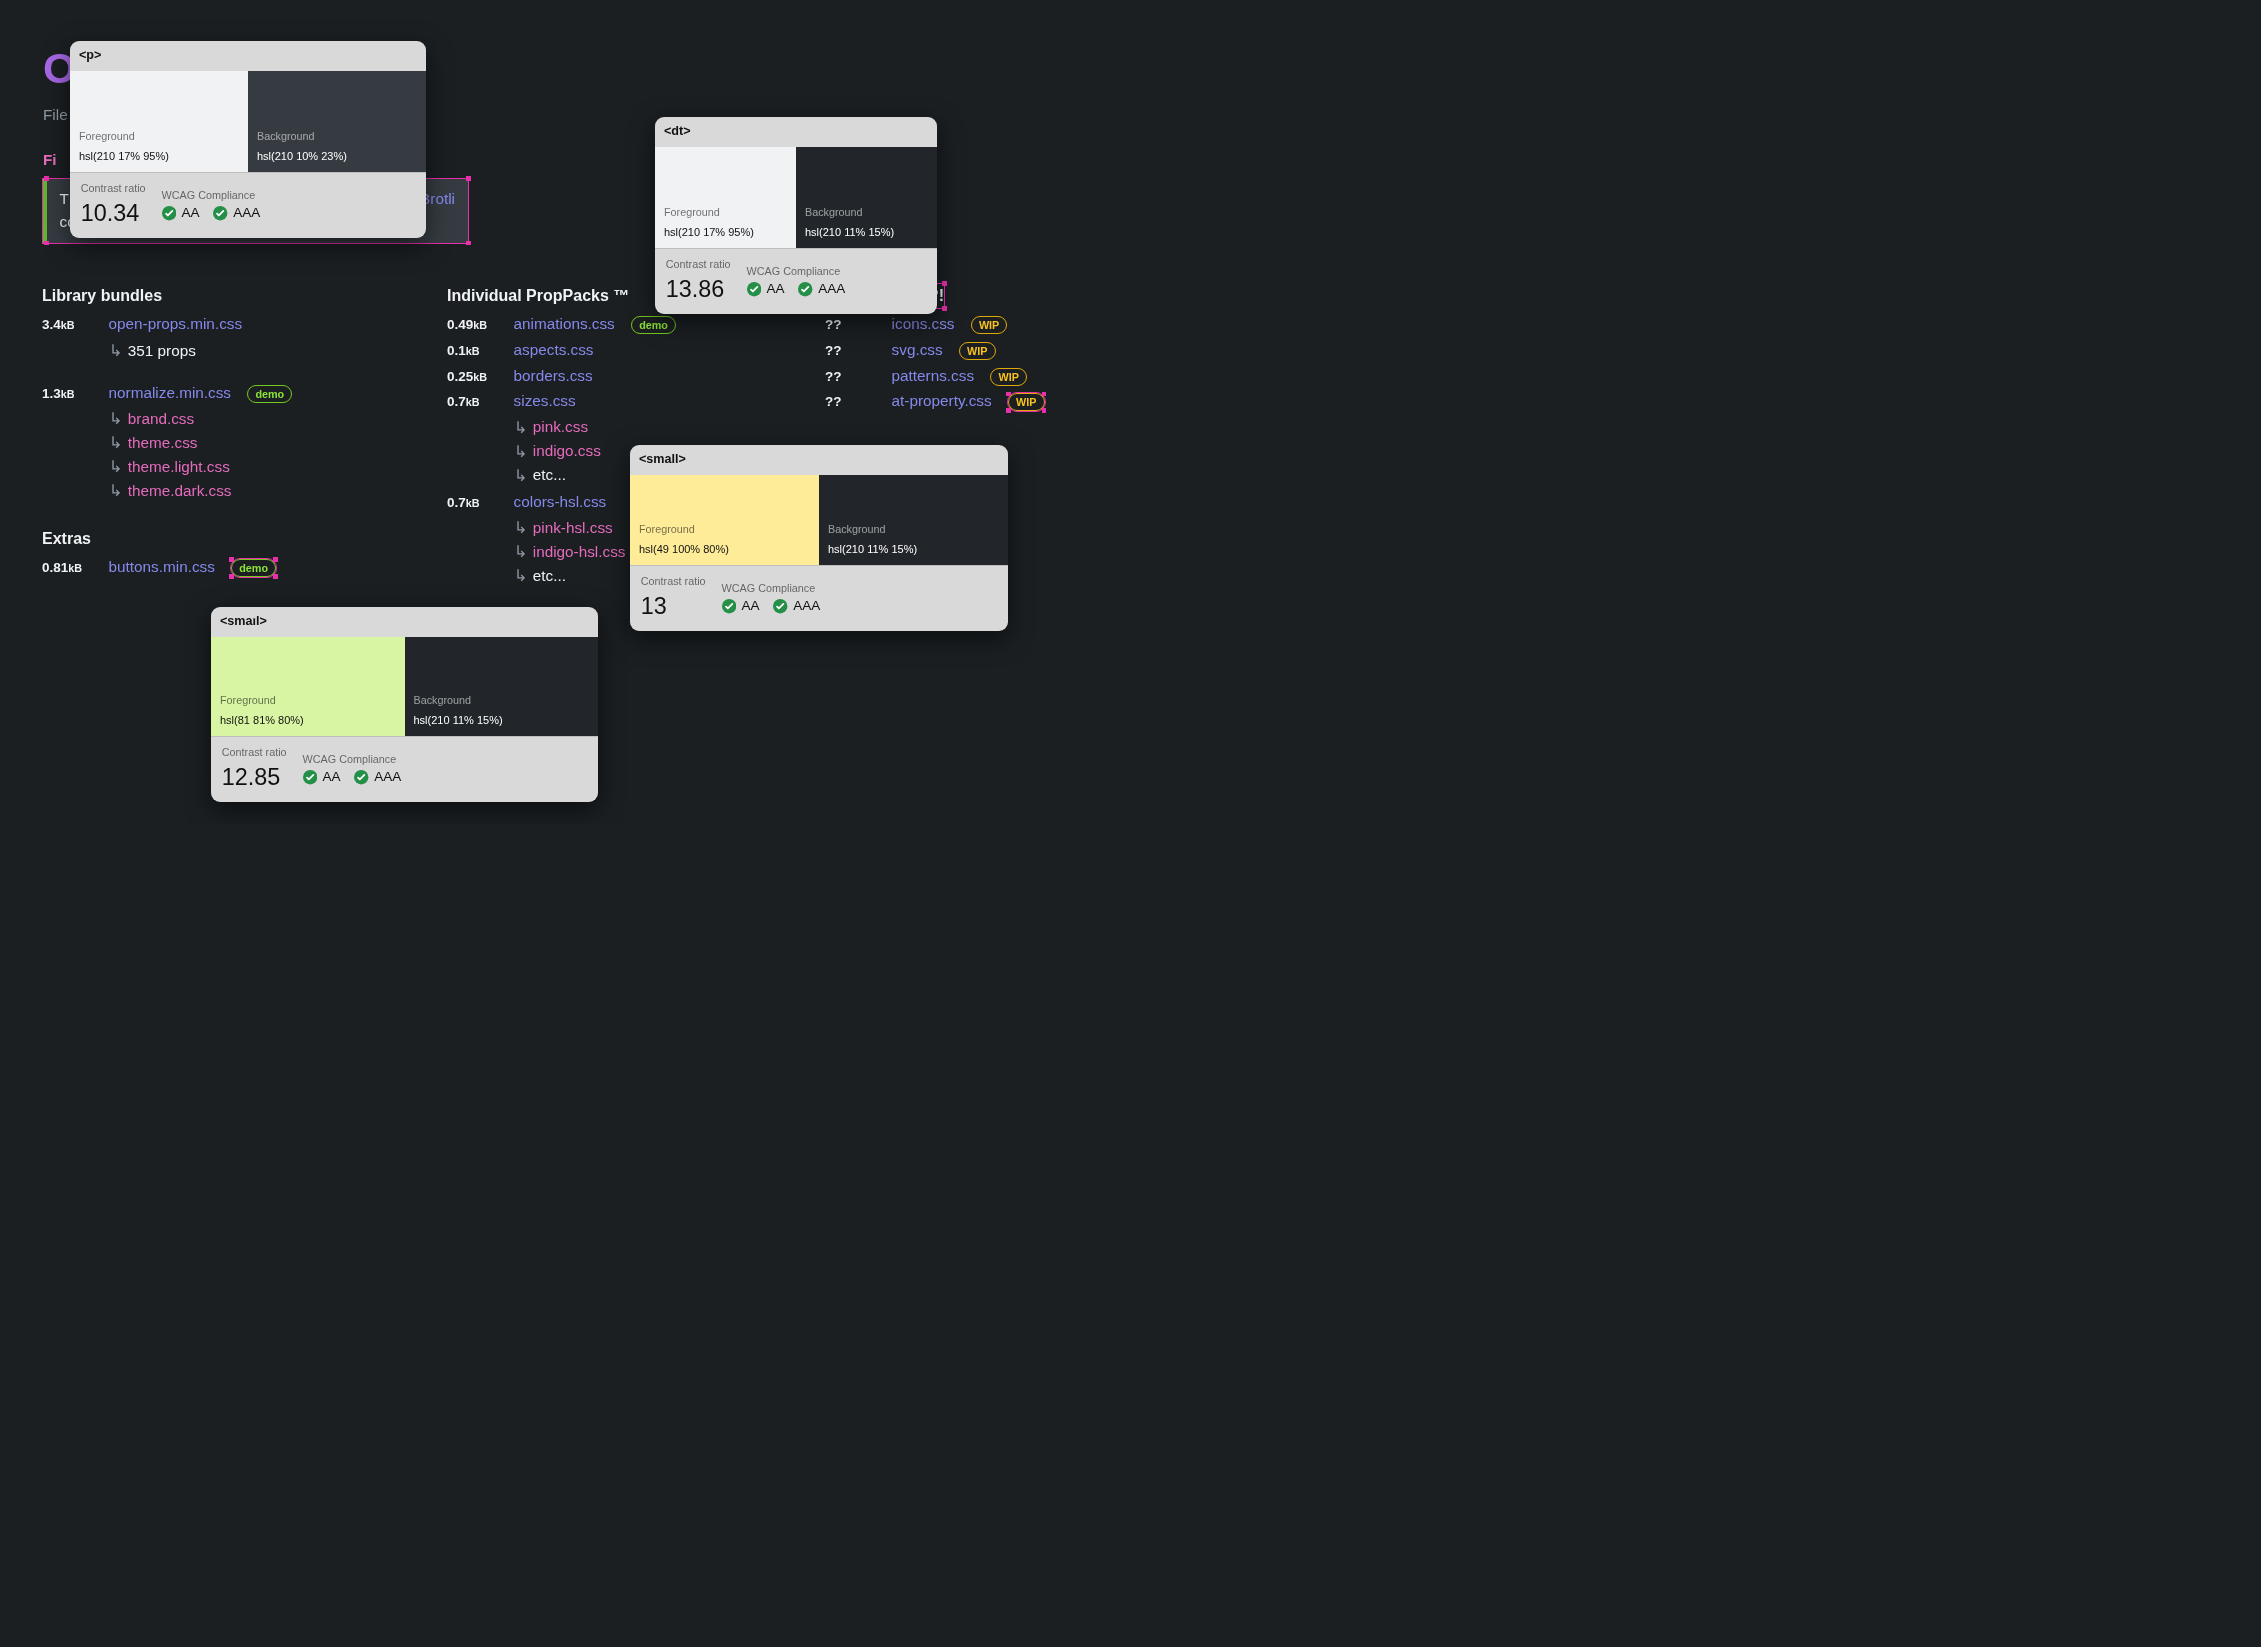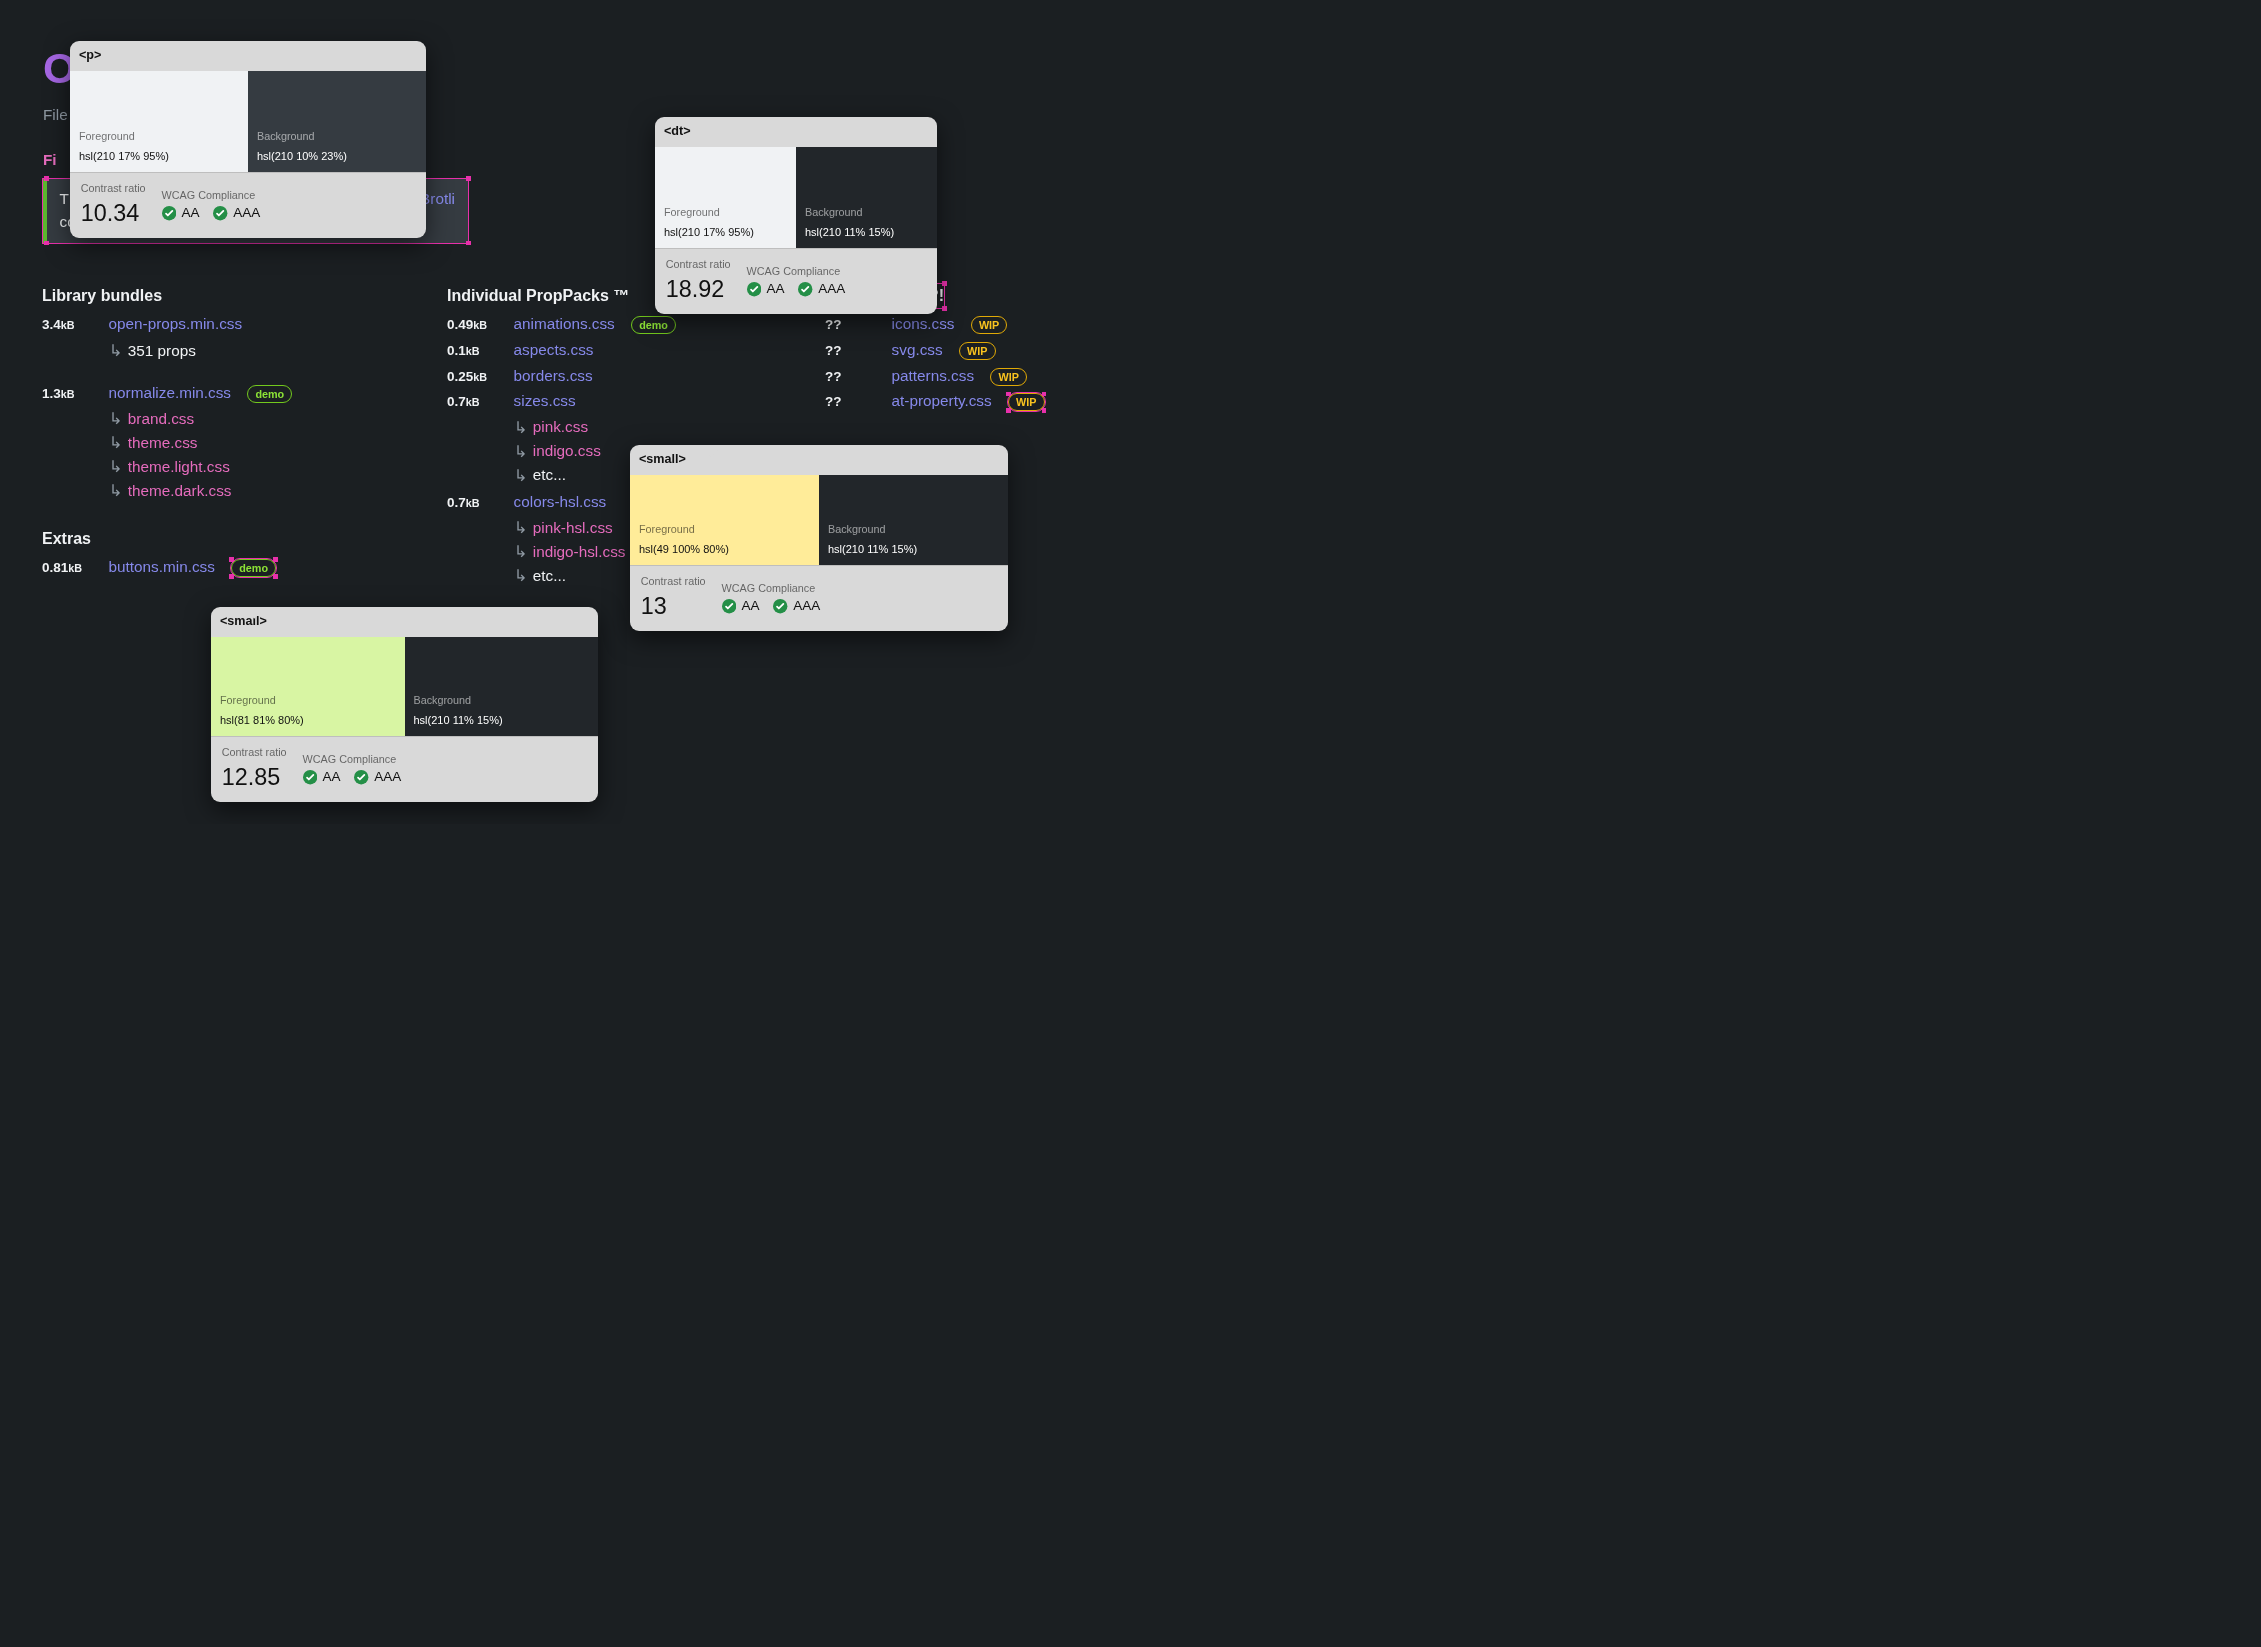--- a/index.html
+++ b/index.html
@@ -278,21 +278,21 @@
         <span class="val">hsl(210 17% 95%)</span>
       </div>
       <div class="swatch drk" style="background:hsl(210 11% 15%)">
         <span class="lab">Background</span>
         <span class="val">hsl(210 11% 15%)</span>
       </div>
     </div>
     <div class="meta">
       <div class="col1">
         <span class="l">Contrast ratio</span>
-        <span class="ratio">18.92</span>
+        <span class="ratio">13.86</span>
       </div>
       <div class="col1">
         <span class="l">WCAG Compliance</span>
         <div class="comp">
           <span class="check"><svg viewBox="0 0 16 16">
                 <circle cx="8" cy="8" r="8" fill="hsl(140 60% 35%)"></circle>
                 <path d="M4.5 8.5l2 2 5-5" stroke="#fff" stroke-width="2" fill="none" stroke-linecap="round" stroke-linejoin="round"></path>
               </svg>AA</span>
           <span class="check"><svg viewBox="0 0 16 16">
                 <circle cx="8" cy="8" r="8" fill="hsl(140 60% 35%)"></circle>

